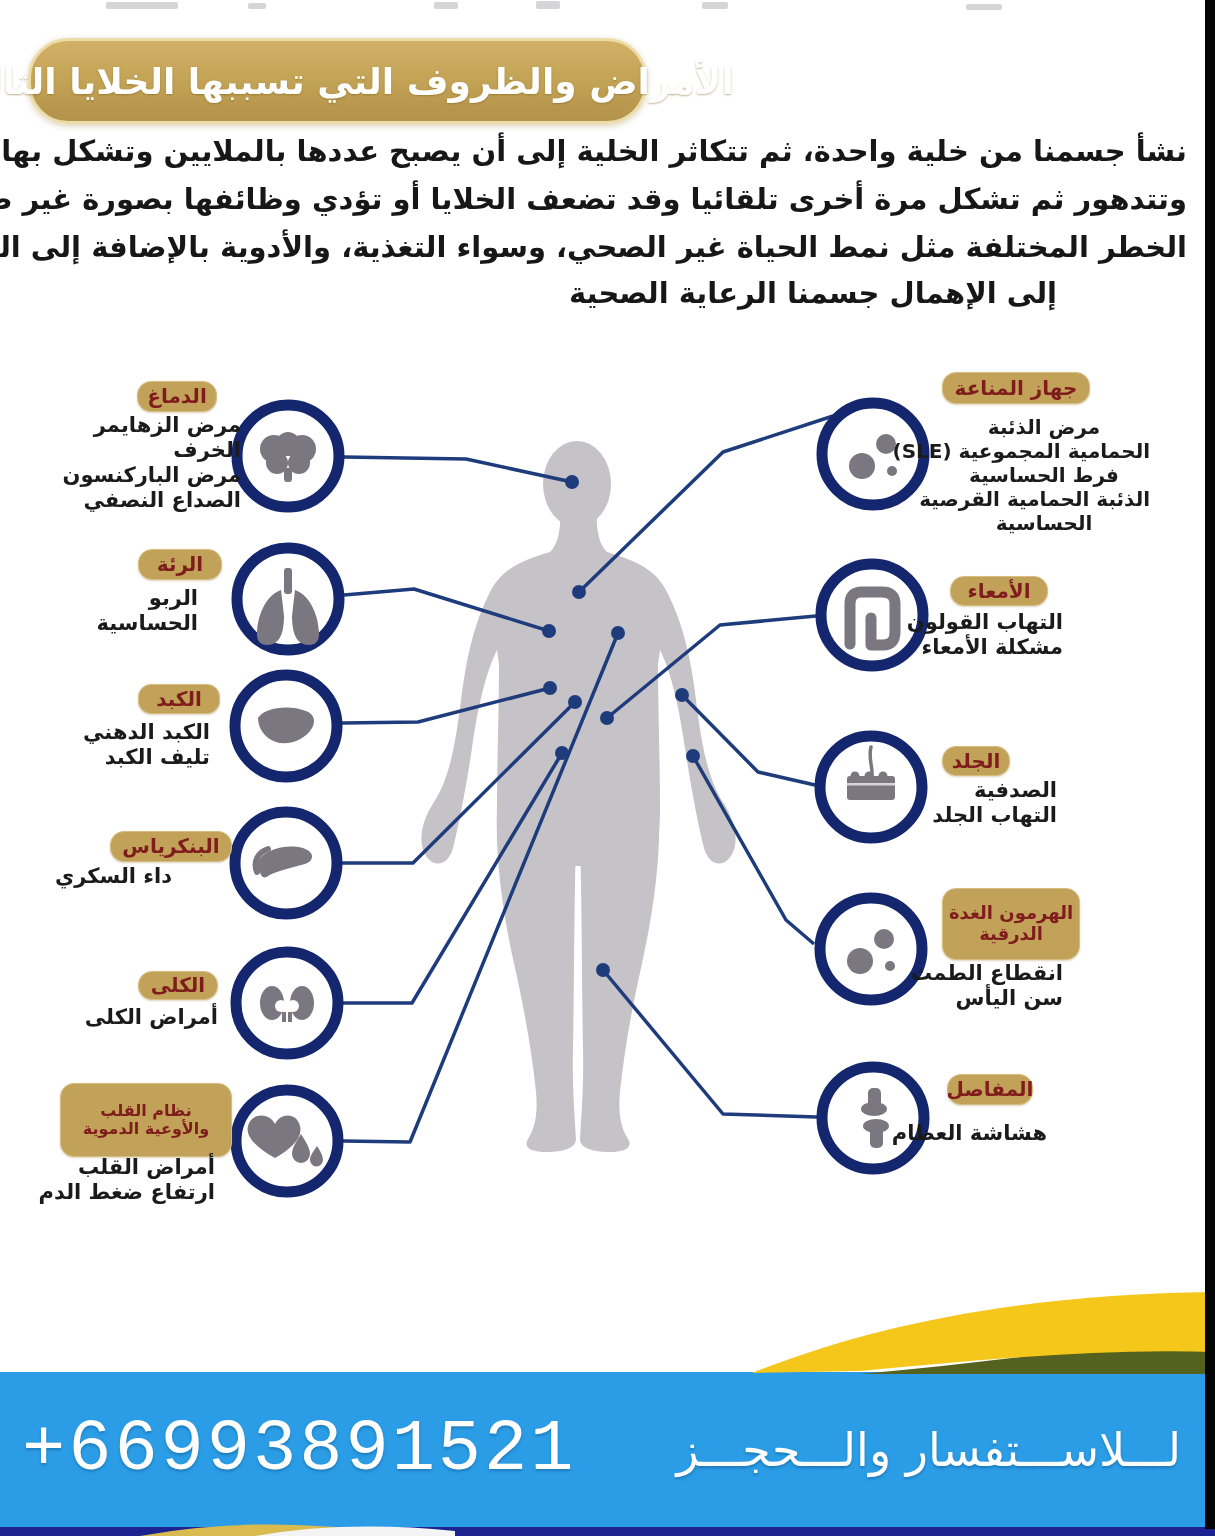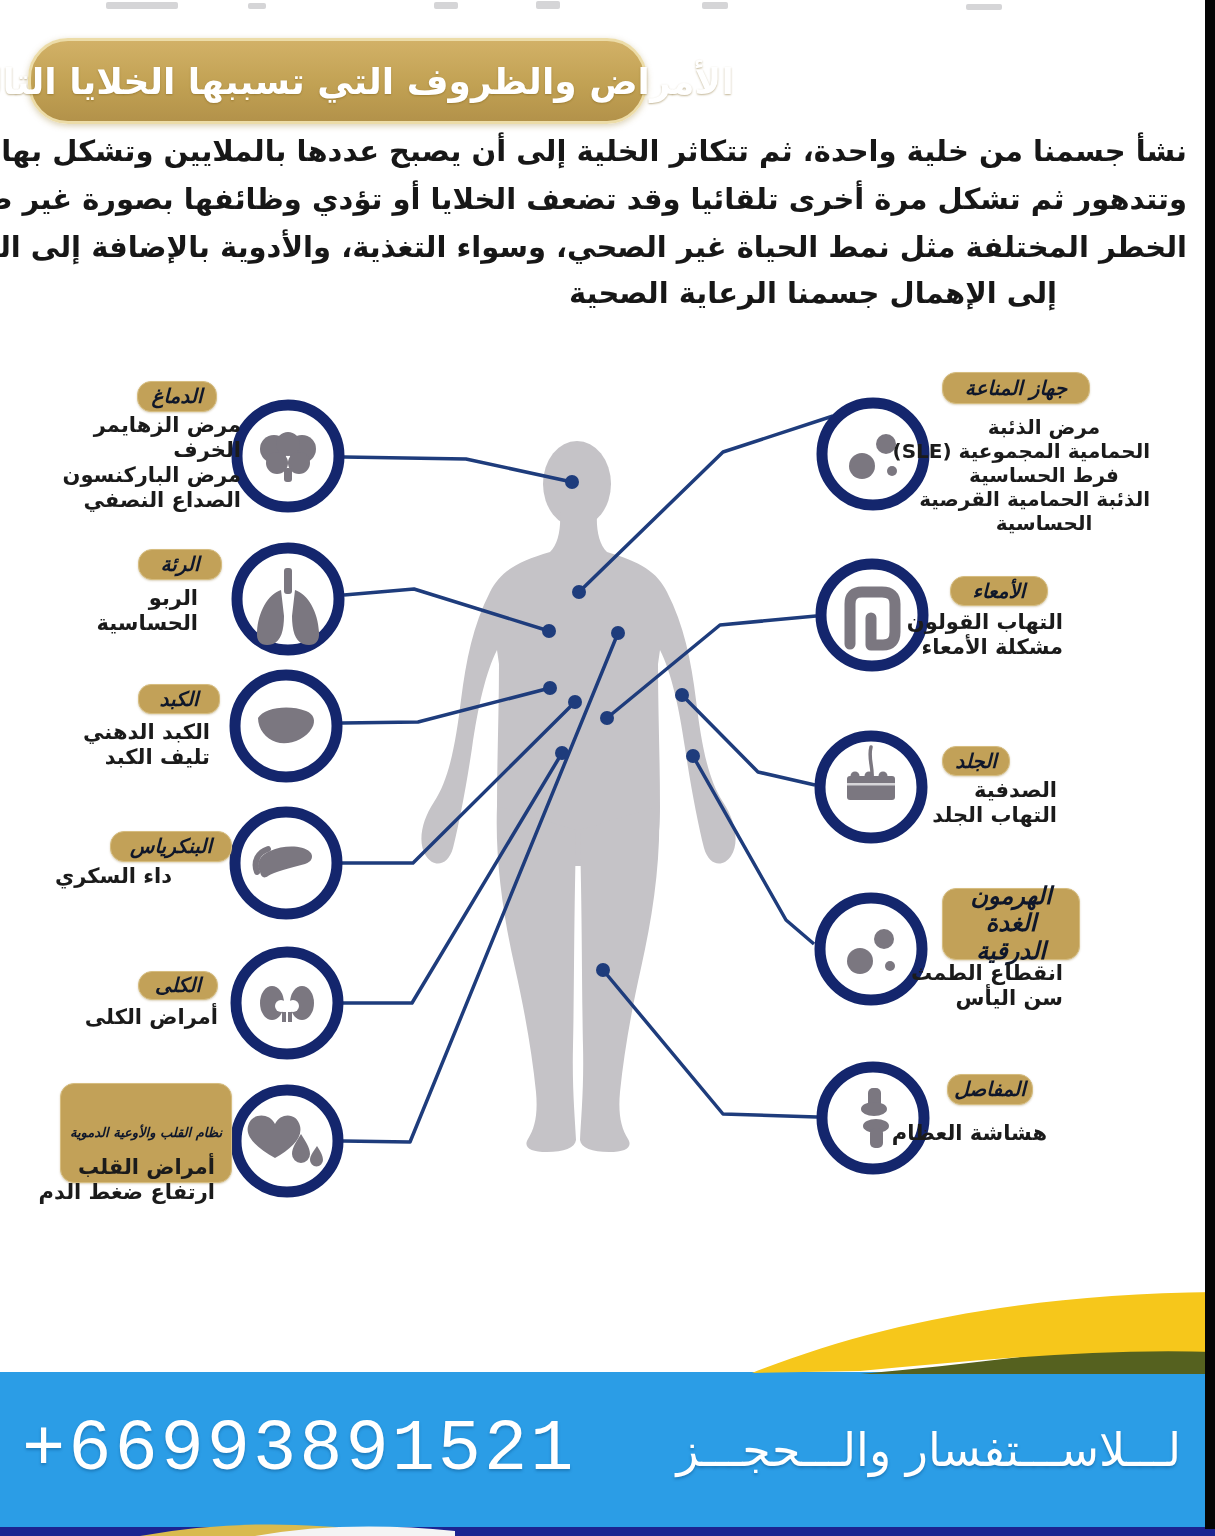--- a/index.html
+++ b/index.html
@@ -20,23 +20,23 @@
     display:flex;align-items:center;justify-content:center;
     color:#fff;font-size:36px;font-weight:bold;direction:rtl;white-space:nowrap;
     text-shadow:0 1px 2px rgba(120,90,20,.45);
   }
   .introline{
     position:absolute;direction:rtl;white-space:nowrap;text-align:right;
     font-size:29px;font-weight:bold;color:#171717;letter-spacing:0;
   }
   .pill{
     position:absolute;background:#c2a158;border:1px solid #d6bd80;border-radius:14px;
-    color:#0f172a;font-weight:bold;direction:rtl;text-align:center;
+    color:#7f1d1d;font-weight:bold;direction:rtl;text-align:center;
     display:flex;align-items:center;justify-content:center;line-height:1.15;
-    font-size:20px;box-shadow:0 1px 2px rgba(140,110,40,.3);font-style:italic;
+    font-size:20px;box-shadow:0 1px 2px rgba(140,110,40,.3);
   }
   .cond{
     position:absolute;direction:rtl;text-align:right;color:#1b1b1b;
     font-weight:bold;font-size:21px;line-height:25px;white-space:nowrap;
   }
   .cond.centered{text-align:center;font-size:20px;line-height:24px;}
   #svg-layer{position:absolute;left:0;top:0;pointer-events:none;}
   
   #blue-band{
     left:0;top:1372px;width:1215px;height:155px;background:#2b9de6;
@@ -237,21 +237,21 @@
   <div class="pill" style="left:110px;top:831px;width:120px;height:29px;">البنكرياس</div>
   <div class="cond" style="right:1043px;top:864px;">
     <div>داء السكري</div>
   </div>
 
   <div class="pill" style="left:138px;top:971px;width:78px;height:27px;">الكلى</div>
   <div class="cond" style="right:997px;top:1005px;">
     <div>أمراض الكلى</div>
   </div>
 
-  <div class="pill" style="left:60px;top:1083px;width:158px;height:64px;font-size:13px;padding:17px 6px;text-align:center;">نظام القلب والأوعية الدموية</div>
+  <div class="pill" style="left:60px;top:1083px;width:158px;height:64px;font-size:16px;padding:4px 6px;text-align:center;">نظام القلب والأوعية الدموية</div>
   <div class="cond" style="right:1000px;top:1155px;">
     <div>أمراض القلب</div>
     <div>ارتفاع ضغط الدم</div>
   </div>
 
   <div class="pill" style="left:942px;top:372px;width:146px;height:30px;">جهاز المناعة</div>
   <div class="cond centered" style="left:938px;top:415px;width:212px;">
     <div>مرض الذئبة</div>
     <div>الحمامية المجموعية (SLE)</div>
     <div>فرط الحساسية</div>
@@ -264,21 +264,21 @@
     <div>التهاب القولون</div>
     <div>مشكلة الأمعاء</div>
   </div>
 
   <div class="pill" style="left:942px;top:746px;width:66px;height:28px;">الجلد</div>
   <div class="cond" style="right:158px;top:778px;">
     <div>الصدفية</div>
     <div>التهاب الجلد</div>
   </div>
 
-  <div class="pill" style="left:942px;top:888px;width:126px;height:70px;font-size:24px;padding:0 5px;">الهرمون الغدة الدرقية</div>
+  <div class="pill" style="left:942px;top:888px;width:126px;height:70px;font-size:18px;padding:0 5px;">الهرمون الغدة الدرقية</div>
   <div class="cond" style="right:152px;top:961px;">
     <div>انقطاع الطمث</div>
     <div>سن اليأس</div>
   </div>
 
   <div class="pill" style="left:947px;top:1074px;width:84px;height:29px;">المفاصل</div>
   <div class="cond" style="right:168px;top:1121px;">
     <div>هشاشة العظام</div>
   </div>
 

